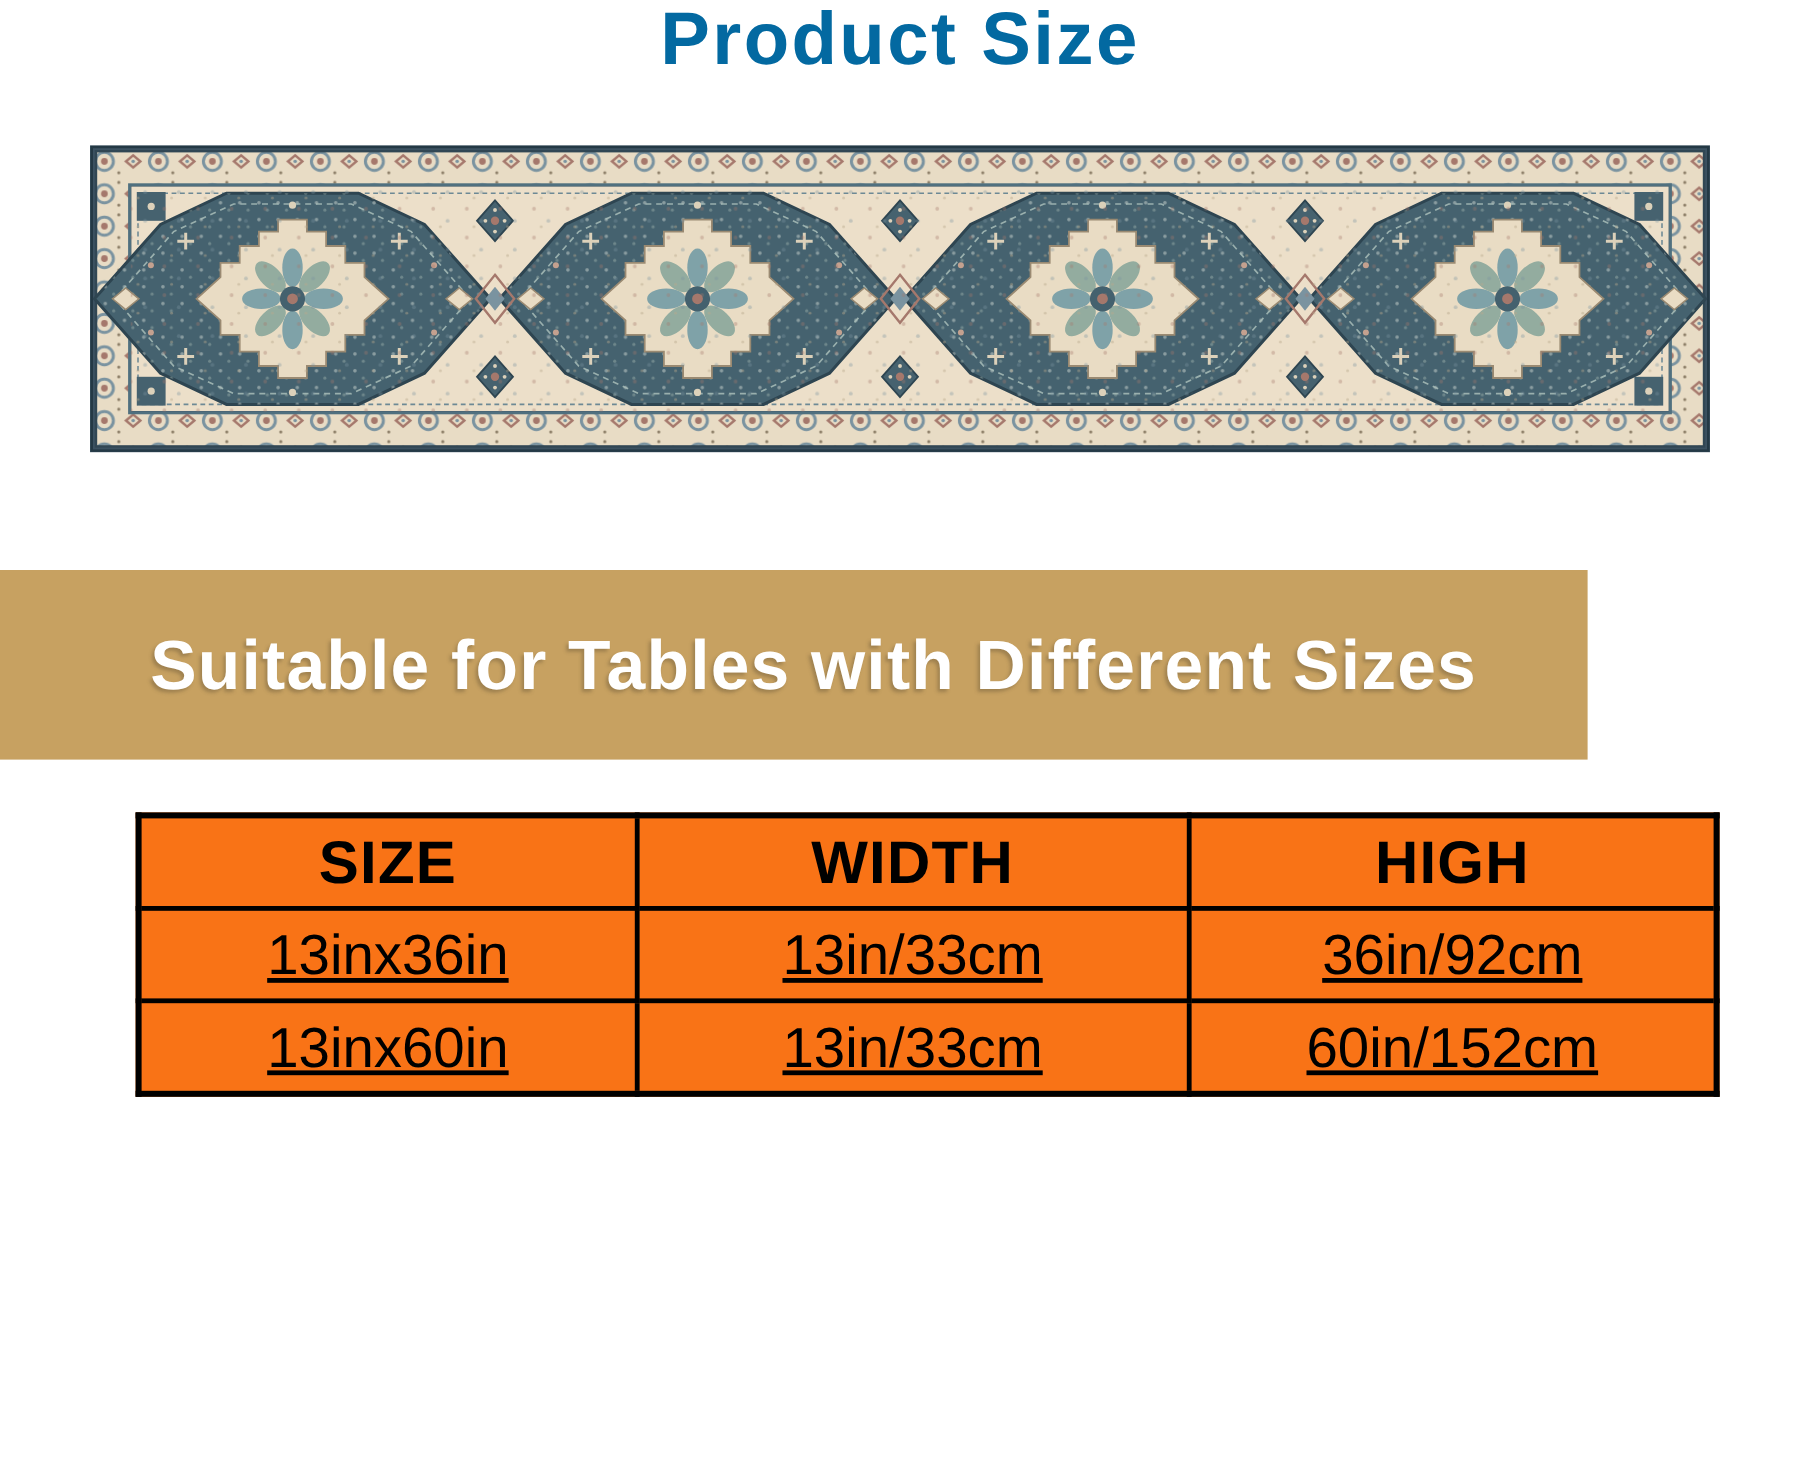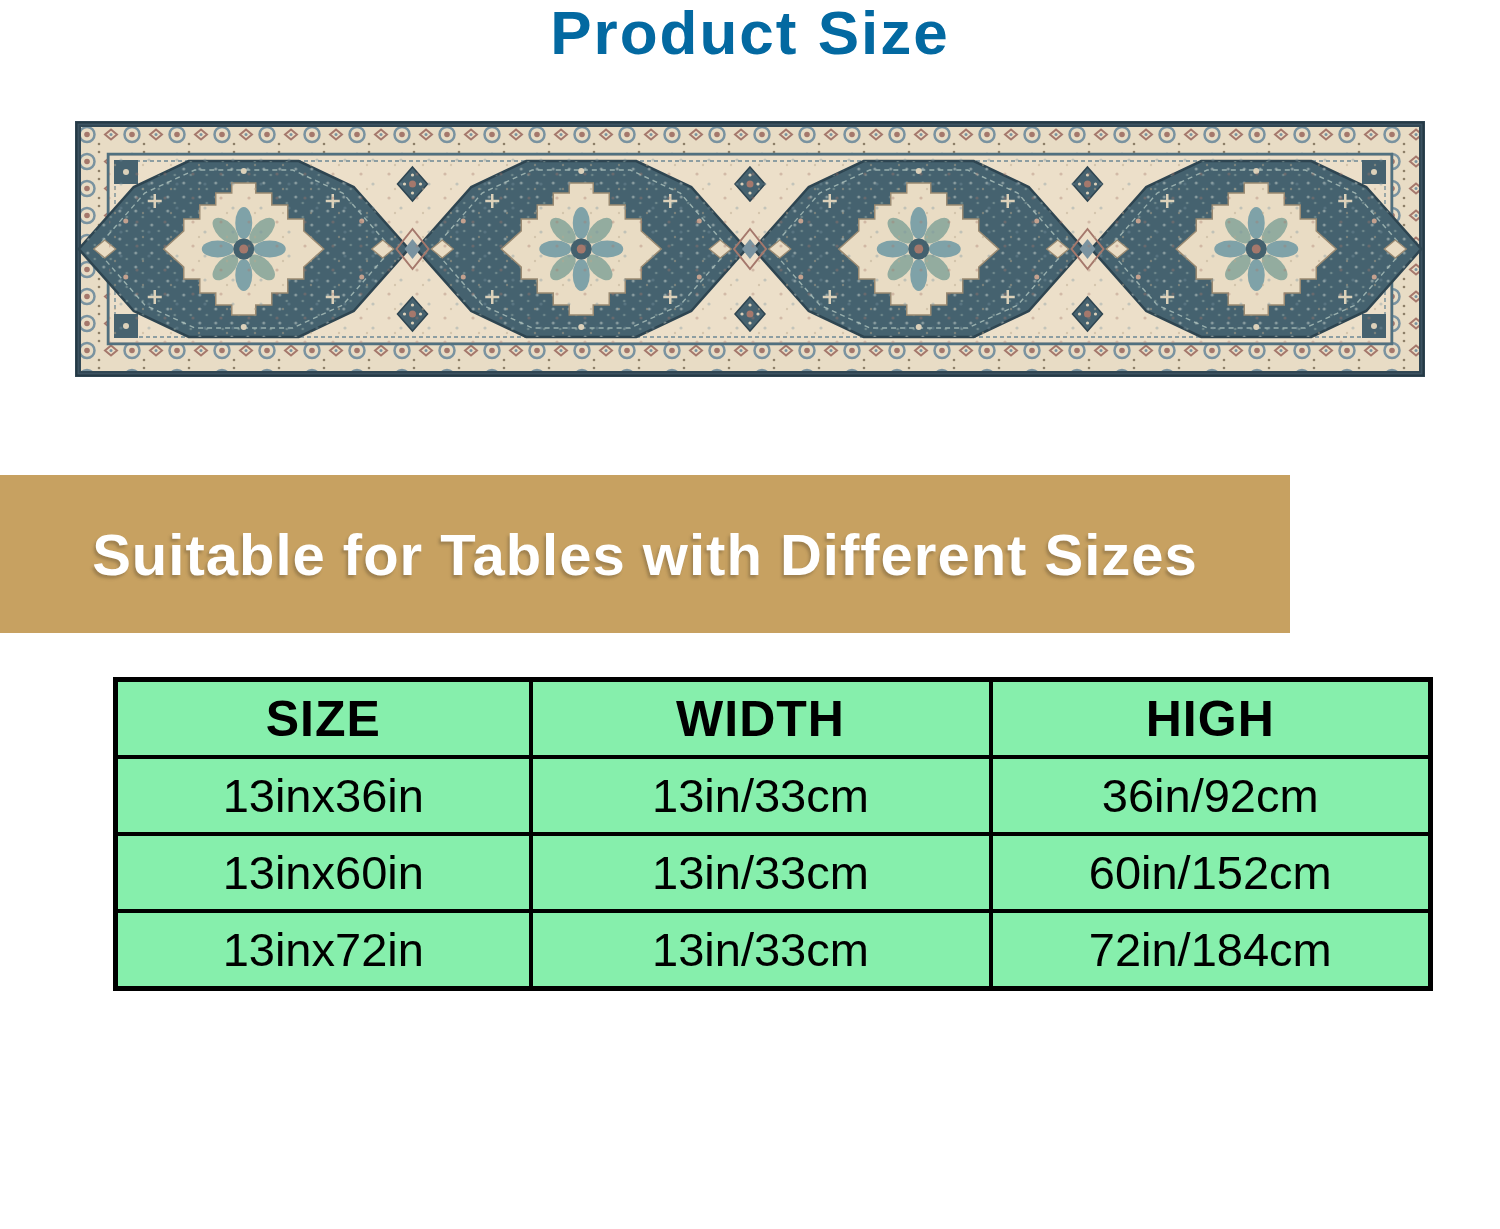--- a/index.html
+++ b/index.html
@@ -11,38 +11,38 @@
     position:absolute;top:0px;left:0;width:100%;margin:0;
     text-align:center;font-size:62px;font-weight:bold;color:#0369a1;
     letter-spacing:2px;line-height:66px;
   }
   .rug-wrap{
     position:absolute;left:75px;top:121px;width:1350px;height:256px;
   }
   .rug-wrap svg{display:block;width:100%;height:100%;}
   .banner{
     position:absolute;left:0;top:475px;width:1290px;height:158px;
-    background:#c7a161;display:flex;align-items:center;justify-content:center;
+    background:#c7a161;display:flex;align-items:center;justify-content:center;padding-left:33px;
   }
   .banner-text{
     font-size:58px;font-weight:bold;color:#ffffff;letter-spacing:1px;
     text-shadow:-2px 3px 3px rgba(110,92,58,0.45);
     white-space:nowrap;
   }
   table.size-table{
     position:absolute;left:113px;top:677px;width:1315px;
     border-collapse:collapse;table-layout:fixed;
-    border:5px solid #000;background:#86efac;
+    border:5px solid #000;background:#f97316;
   }
   .size-table th,.size-table td{
     border:4px solid #000;text-align:center;vertical-align:middle;
     padding:0;height:73px;color:#000;
   }
   .size-table th{font-size:50px;font-weight:bold;letter-spacing:1px;}
-  .size-table td{font-size:47px;font-weight:400;}
+  .size-table td{font-size:47px;font-weight:400;text-decoration:underline;}
 </style>
 </head>
 <body>
 
 <h1 class="page-title">Product Size</h1>
 
 <div class="rug-wrap">
   <svg viewBox="0 0 1350 256" preserveAspectRatio="none">
     <defs>
       <pattern id="bandPat" width="45" height="27" patternUnits="userSpaceOnUse">
@@ -172,19 +172,14 @@
     <tr>
       <td>13inx36in</td>
       <td>13in/33cm</td>
       <td>36in/92cm</td>
     </tr>
     <tr>
       <td>13inx60in</td>
       <td>13in/33cm</td>
       <td>60in/152cm</td>
     </tr>
-    <tr>
-      <td>13inx72in</td>
-      <td>13in/33cm</td>
-      <td>72in/184cm</td>
-    </tr>
   </tbody>
 </table>
 
 </body></html>

